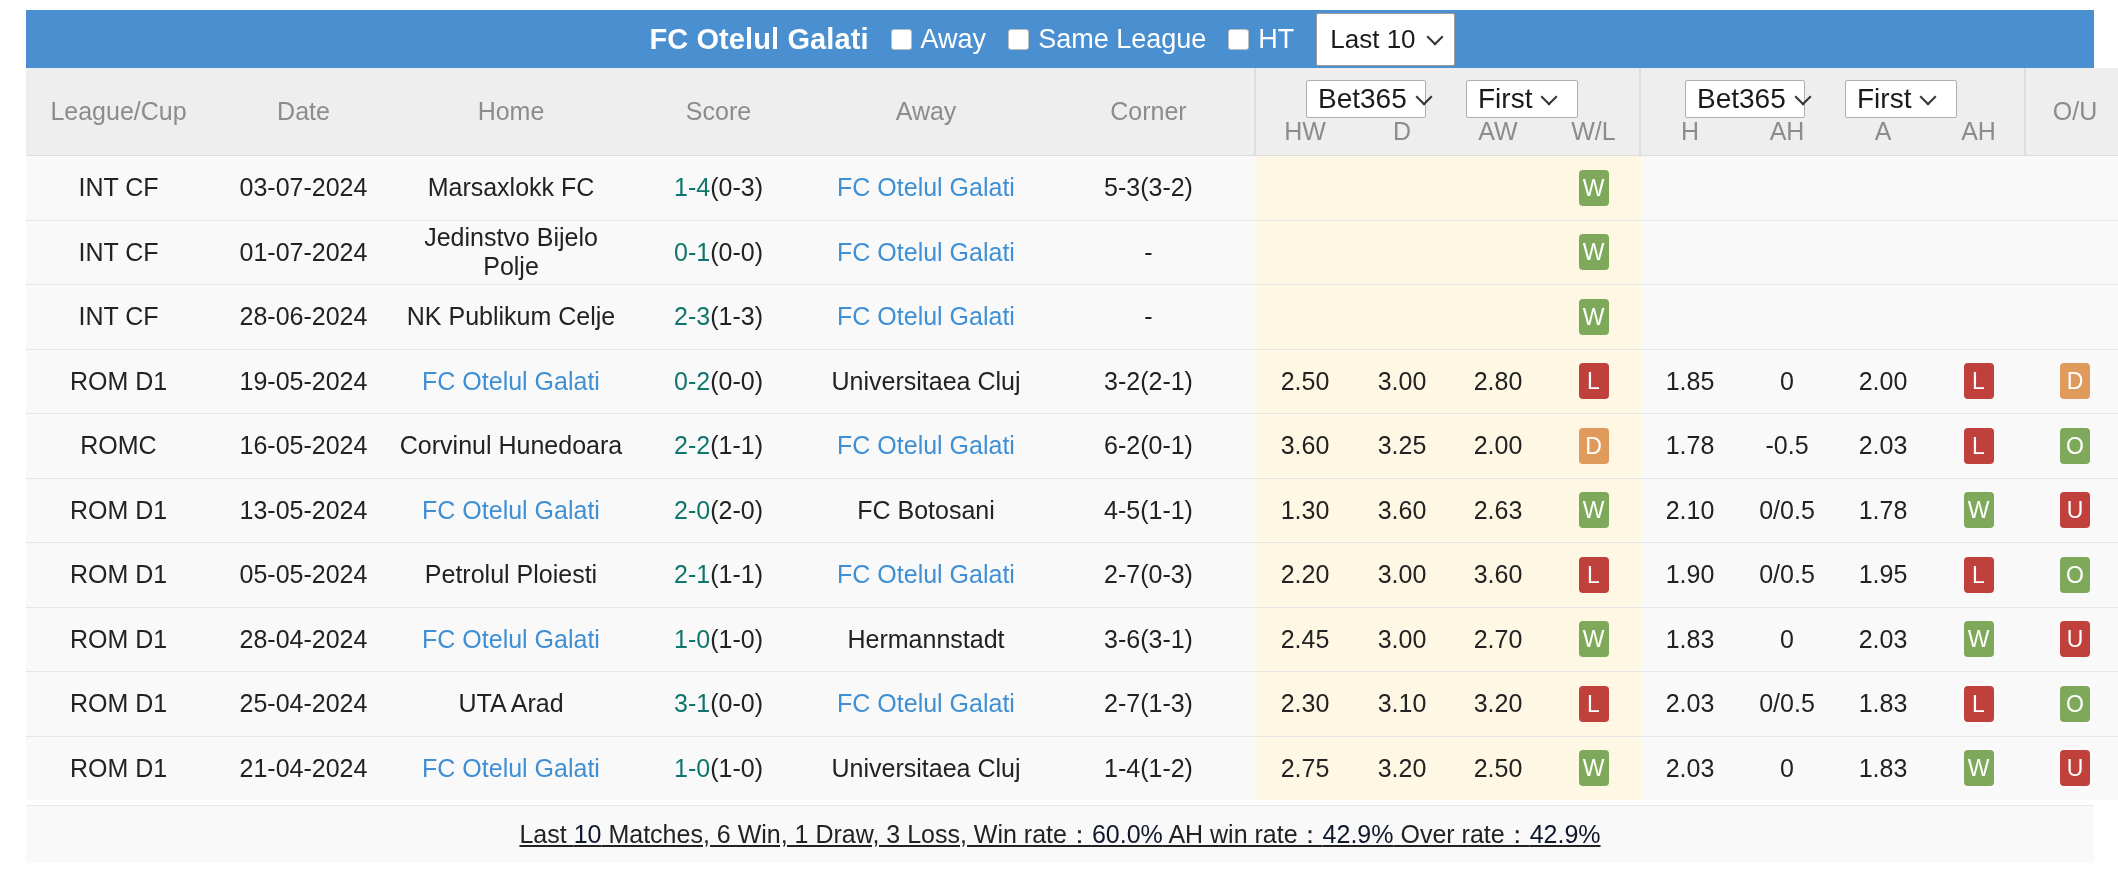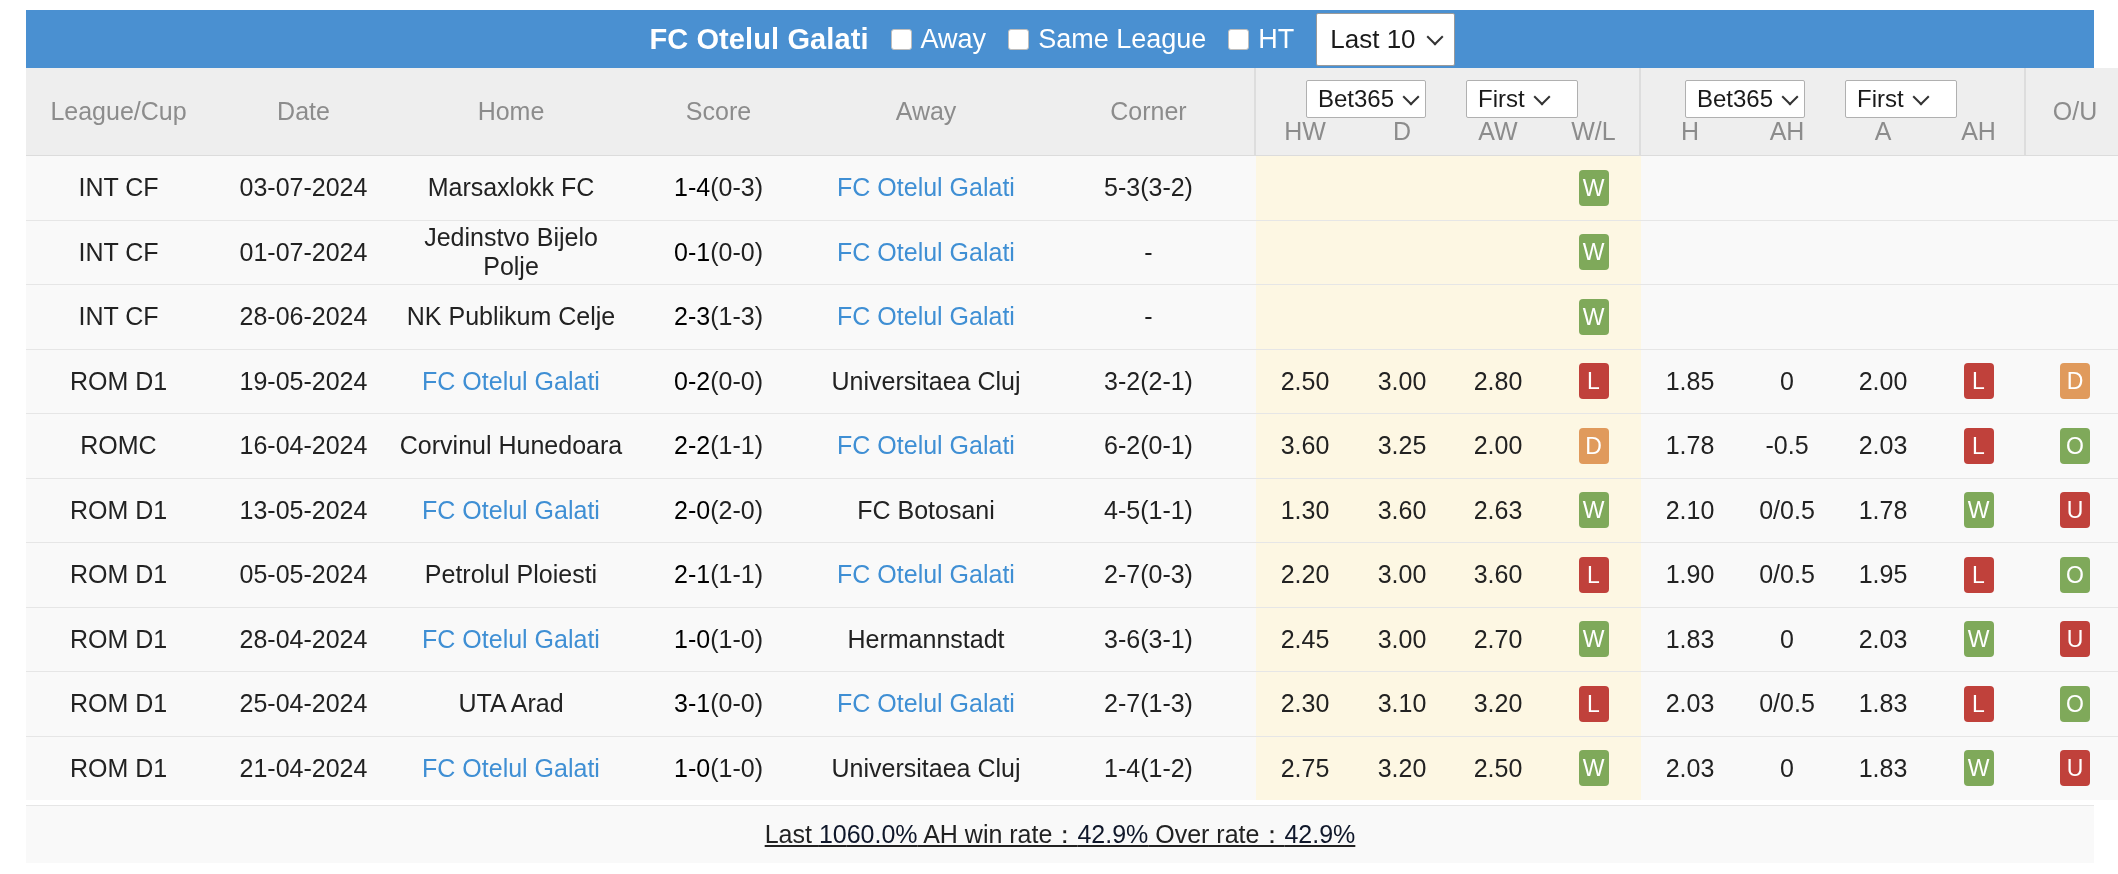--- a/index.html
+++ b/index.html
@@ -136,41 +136,41 @@
     left: 26px;
     top: 68px;
     width: 2068px;
     height: 44px;
     pointer-events: none;
   }
   .selrow .select-box {
     position: absolute;
     pointer-events: auto;
     height: 38px;
-    font-size: 24px;
+    font-size: 28px;
     padding: 0 8px 0 11px;
     gap: 10px;
     border: 1px solid #b0b0b0;
   }
 
   tbody tr td {
     height: 63.5px;
     font-size: 25px;
     color: #222222;
     text-align: center;
     padding: 0;
     border-top: 1px solid #e6e6e6;
     background: #f9f9f9;
     vertical-align: middle;
   }
   tbody tr:first-child td { border-top: 1px solid #dcdcdc; }
   tbody tr td.cream { background: #fdf7e3; }
 
   .lnk { color: #3f8fd4; }
-  .score-main { color: #000000; }
+  .score-main { color: #0f766e; }
   .score-ht { color: #222222; }
 
   .badge {
     display: inline-block;
     width: 30px;
     height: 36px;
     line-height: 36px;
     border-radius: 4px;
     color: #ffffff;
     font-size: 23px;
@@ -335,21 +335,21 @@
           <td class="cream">2.80</td>
           <td class="cream"><span class="badge L">L</span></td>
           <td>1.85</td>
           <td>0</td>
           <td>2.00</td>
           <td><span class="badge L">L</span></td>
           <td><span class="badge D">D</span></td>
         </tr>
         <tr>
           <td>ROMC</td>
-          <td>16-04-2024</td>
+          <td>16-05-2024</td>
           <td><span class="">Corvinul Hunedoara</span></td>
           <td><span class="score-main">2-2</span><span class="score-ht">(1-1)</span></td>
           <td><span class="lnk">FC Otelul Galati</span></td>
           <td>6-2(0-1)</td>
           <td class="cream">3.60</td>
           <td class="cream">3.25</td>
           <td class="cream">2.00</td>
           <td class="cream"><span class="badge D">D</span></td>
           <td>1.78</td>
           <td>-0.5</td>
@@ -460,20 +460,21 @@
     </span>
     <span class="select-box" style="left:1819px; top:12px; width:112px;">
       <span>First</span>
       <span class="caret"></span>
     </span>
   </div>
 
   <div class="footer">
     <span>Last </span>
       <span class="red">10</span>
+      <span> Matches, 6 Win, 1 Draw, 3 Loss, Win rate：</span>
       <span class="red">60.0%</span>
       <span> AH win rate：</span>
       <span class="red">42.9%</span>
       <span> Over rate：</span>
       <span class="red">42.9%</span>
   </div>
 
 </div>
 
 </body></html>

